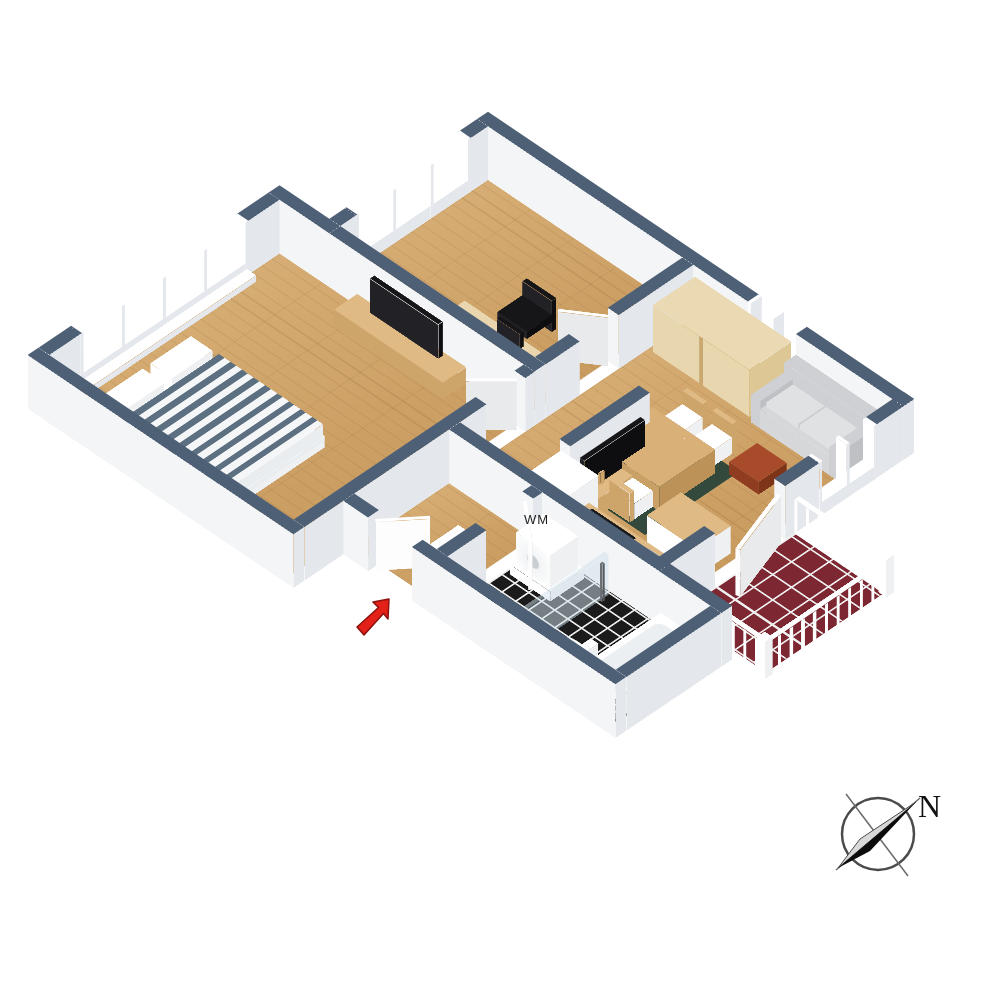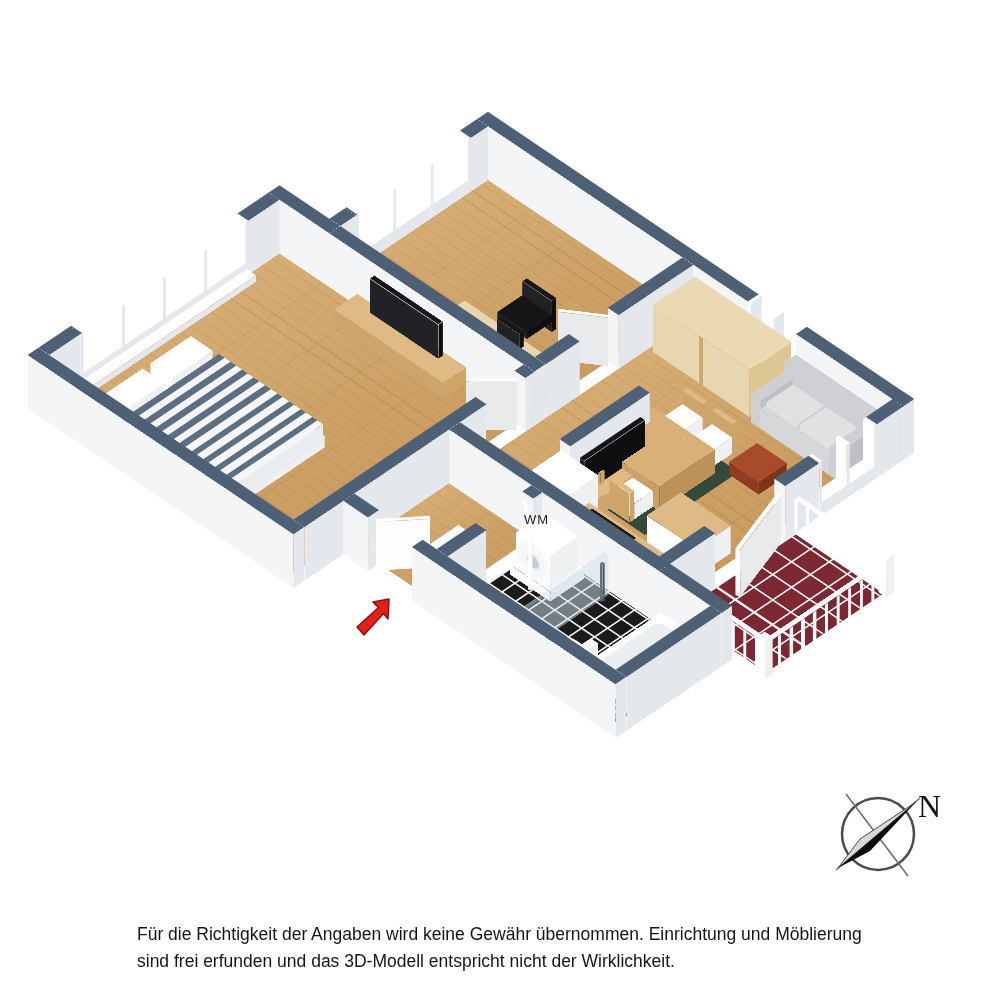--- a/index.html
+++ b/index.html
@@ -573,17 +573,13 @@
     <svg width="96" height="96" viewBox="0 0 96 96">
       <circle cx="48" cy="48" r="36" fill="none" stroke="#4b4b4b" stroke-width="2.5"></circle>
       <line x1="6" y1="84" x2="90" y2="12" stroke="#6a6a6a" stroke-width="1.5"></line>
       <line x1="16" y1="8" x2="78" y2="90" stroke="#6a6a6a" stroke-width="1.5"></line>
       <polygon points="8,82 86,16 30,53" fill="#d8d8d8" stroke="#4b4b4b" stroke-width="1"></polygon>
       <polygon points="8,82 86,16 40,65" fill="#0c0c0c"></polygon>
     </svg>
   </div>
   <div class="north-label">N</div>
 
-  <div class="disclaimer">
-    <span>Für die Richtigkeit der Angaben wird keine Gewähr übernommen. Einrichtung und Möblierung</span><br>
-    <span>sind frei erfunden und das 3D-Modell entspricht nicht der Wirklichkeit.</span>
-  </div>
 </div>
 
 </body></html>

